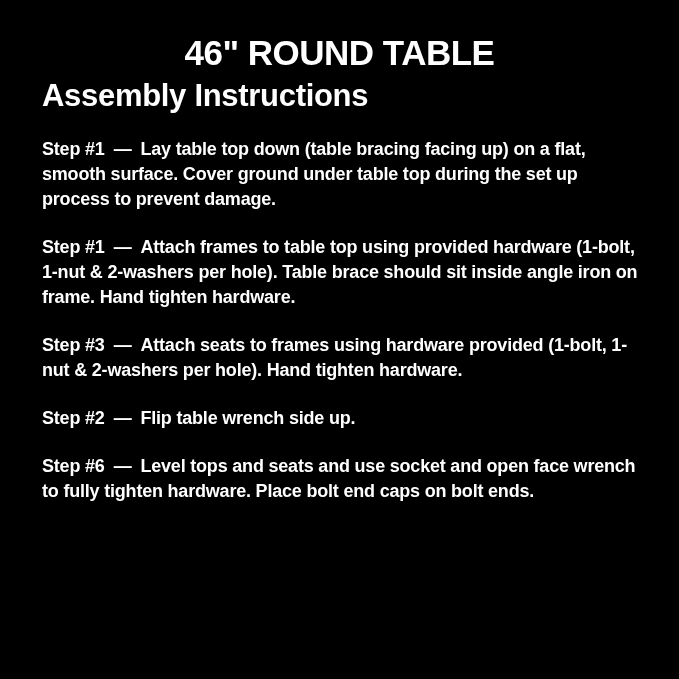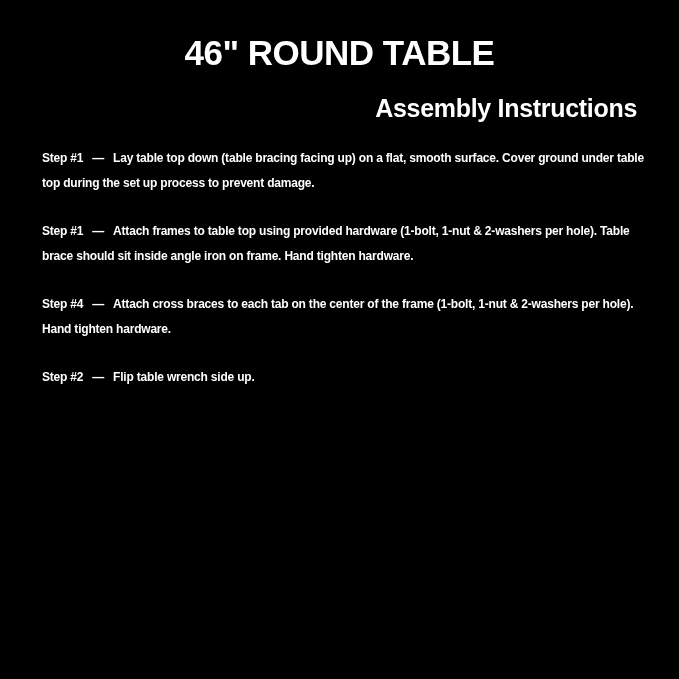--- a/index.html
+++ b/index.html
@@ -24,34 +24,34 @@
   .title {
     margin: 4px 0 0 0;
     padding-right: 10px;
     font-size: 35px;
     line-height: 1.1;
     text-align: center;
     letter-spacing: -0.5px;
     color: #ffffff;
   }
   .subtitle {
-    margin: 22px 0 24px 0;
+    margin: 6px 0 24px 0;
     padding-right: 10px;
-    font-size: 25px;
+    font-size: 31px;
     line-height: 1.1;
-    text-align: right;
+    text-align: left;
     letter-spacing: -0.3px;
     color: #ffffff;
   }
   .steps {
     width: 605px;
   }
   .step {
     margin: 8px 0 23px 0;
-    font-size: 12px;
+    font-size: 18px;
     line-height: 25px;
     letter-spacing: -0.2px;
     color: #ffffff;
   }
   .sep {
     margin: 0 9px;
   }
 </style>
 </head>
 <body>
@@ -59,20 +59,21 @@
 <div class="card">
   <h1 class="title">46" ROUND TABLE</h1>
   <h2 class="subtitle">Assembly Instructions</h2>
 
   <div class="steps">
 
     <p class="step"><span>Step #1</span><span class="sep">—</span><span>Lay table top down (table bracing facing up) on a flat, smooth surface. Cover ground under table top during the set up process to prevent damage.</span></p>
 
     <p class="step"><span>Step #1</span><span class="sep">—</span><span>Attach frames to table top using provided hardware (1-bolt, 1-nut &amp; 2-washers per hole). Table brace should sit inside angle iron on frame. Hand tighten hardware.</span></p>
 
+    <p class="step"><span>Step #3</span><span class="sep">—</span><span>Attach seats to frames using hardware provided (1-bolt, 1-nut &amp; 2-washers per hole). Hand tighten hardware.</span></p>
 
-    <p class="step"><span>Step #4</span><span class="sep">—</span><span>Attach cross braces to each tab on the center of the frame (1-bolt, 1-nut &amp; 2-washers per hole). Hand tighten hardware.</span></p>
 
     <p class="step"><span>Step #2</span><span class="sep">—</span><span>Flip table wrench side up.</span></p>
 
+    <p class="step"><span>Step #6</span><span class="sep">—</span><span>Level tops and seats and use socket and open face wrench to fully tighten hardware. Place bolt end caps on bolt ends.</span></p>
 
   </div>
 </div>
 
 </body></html>

